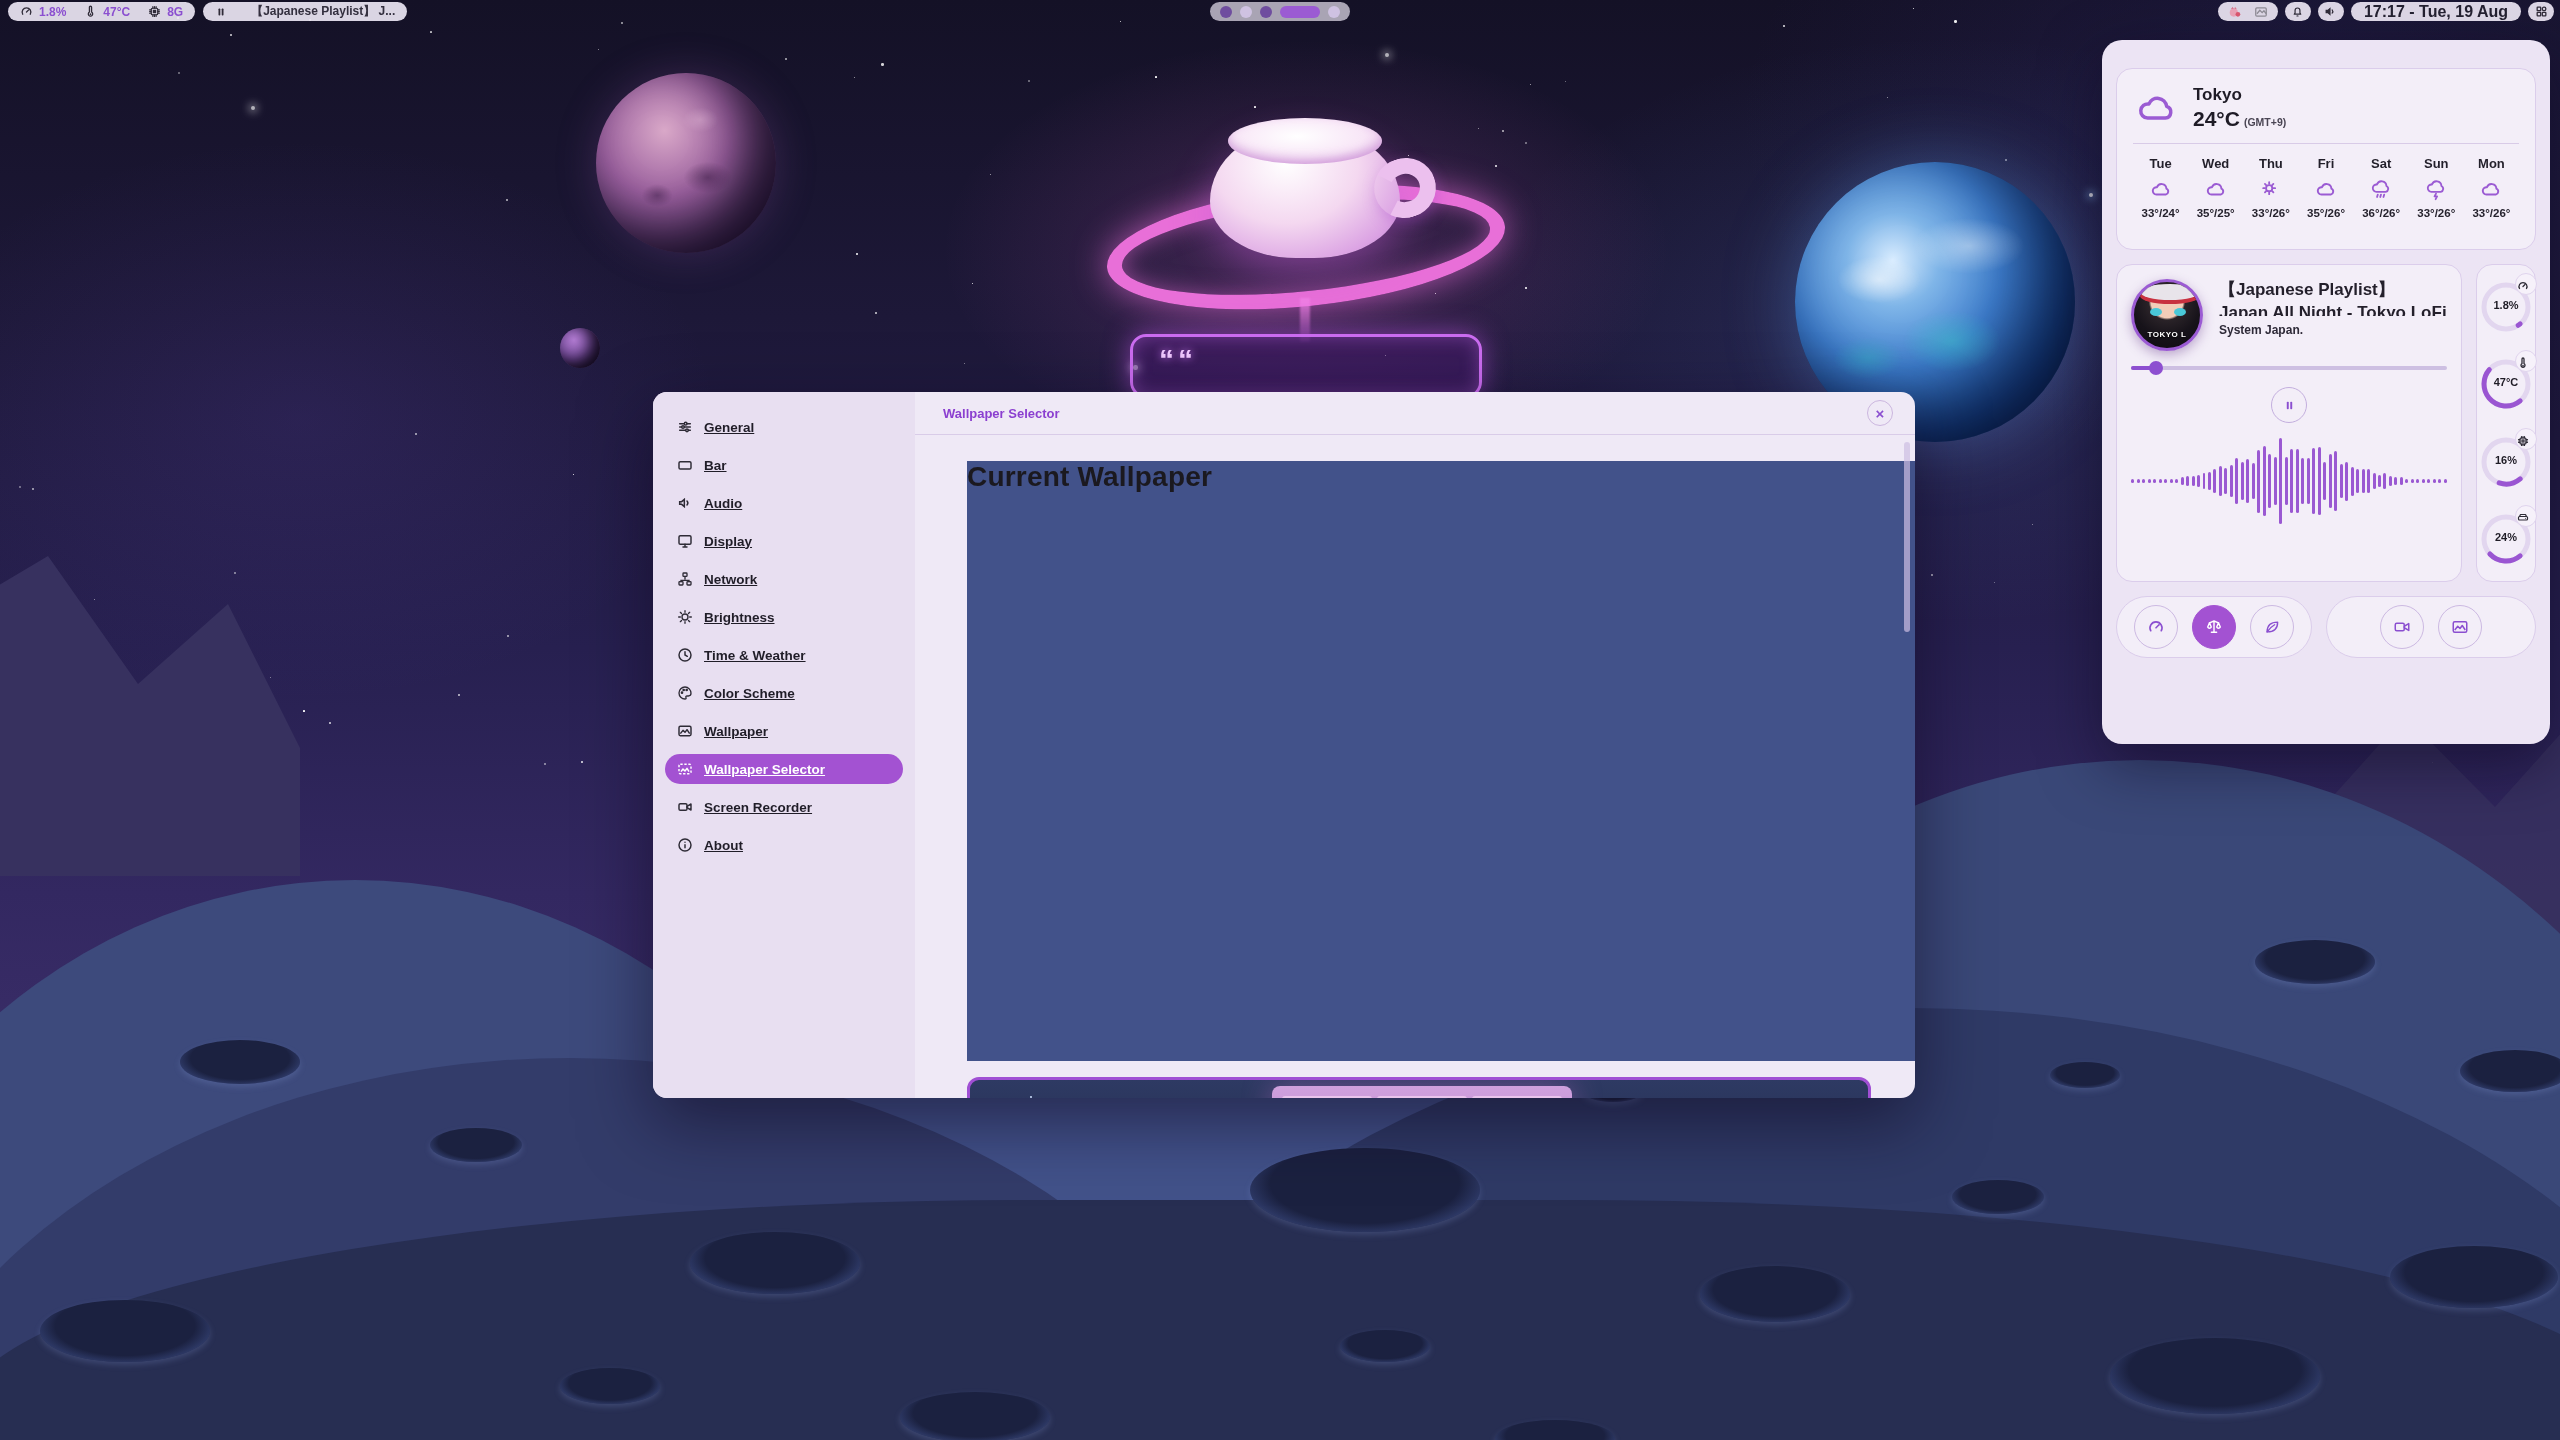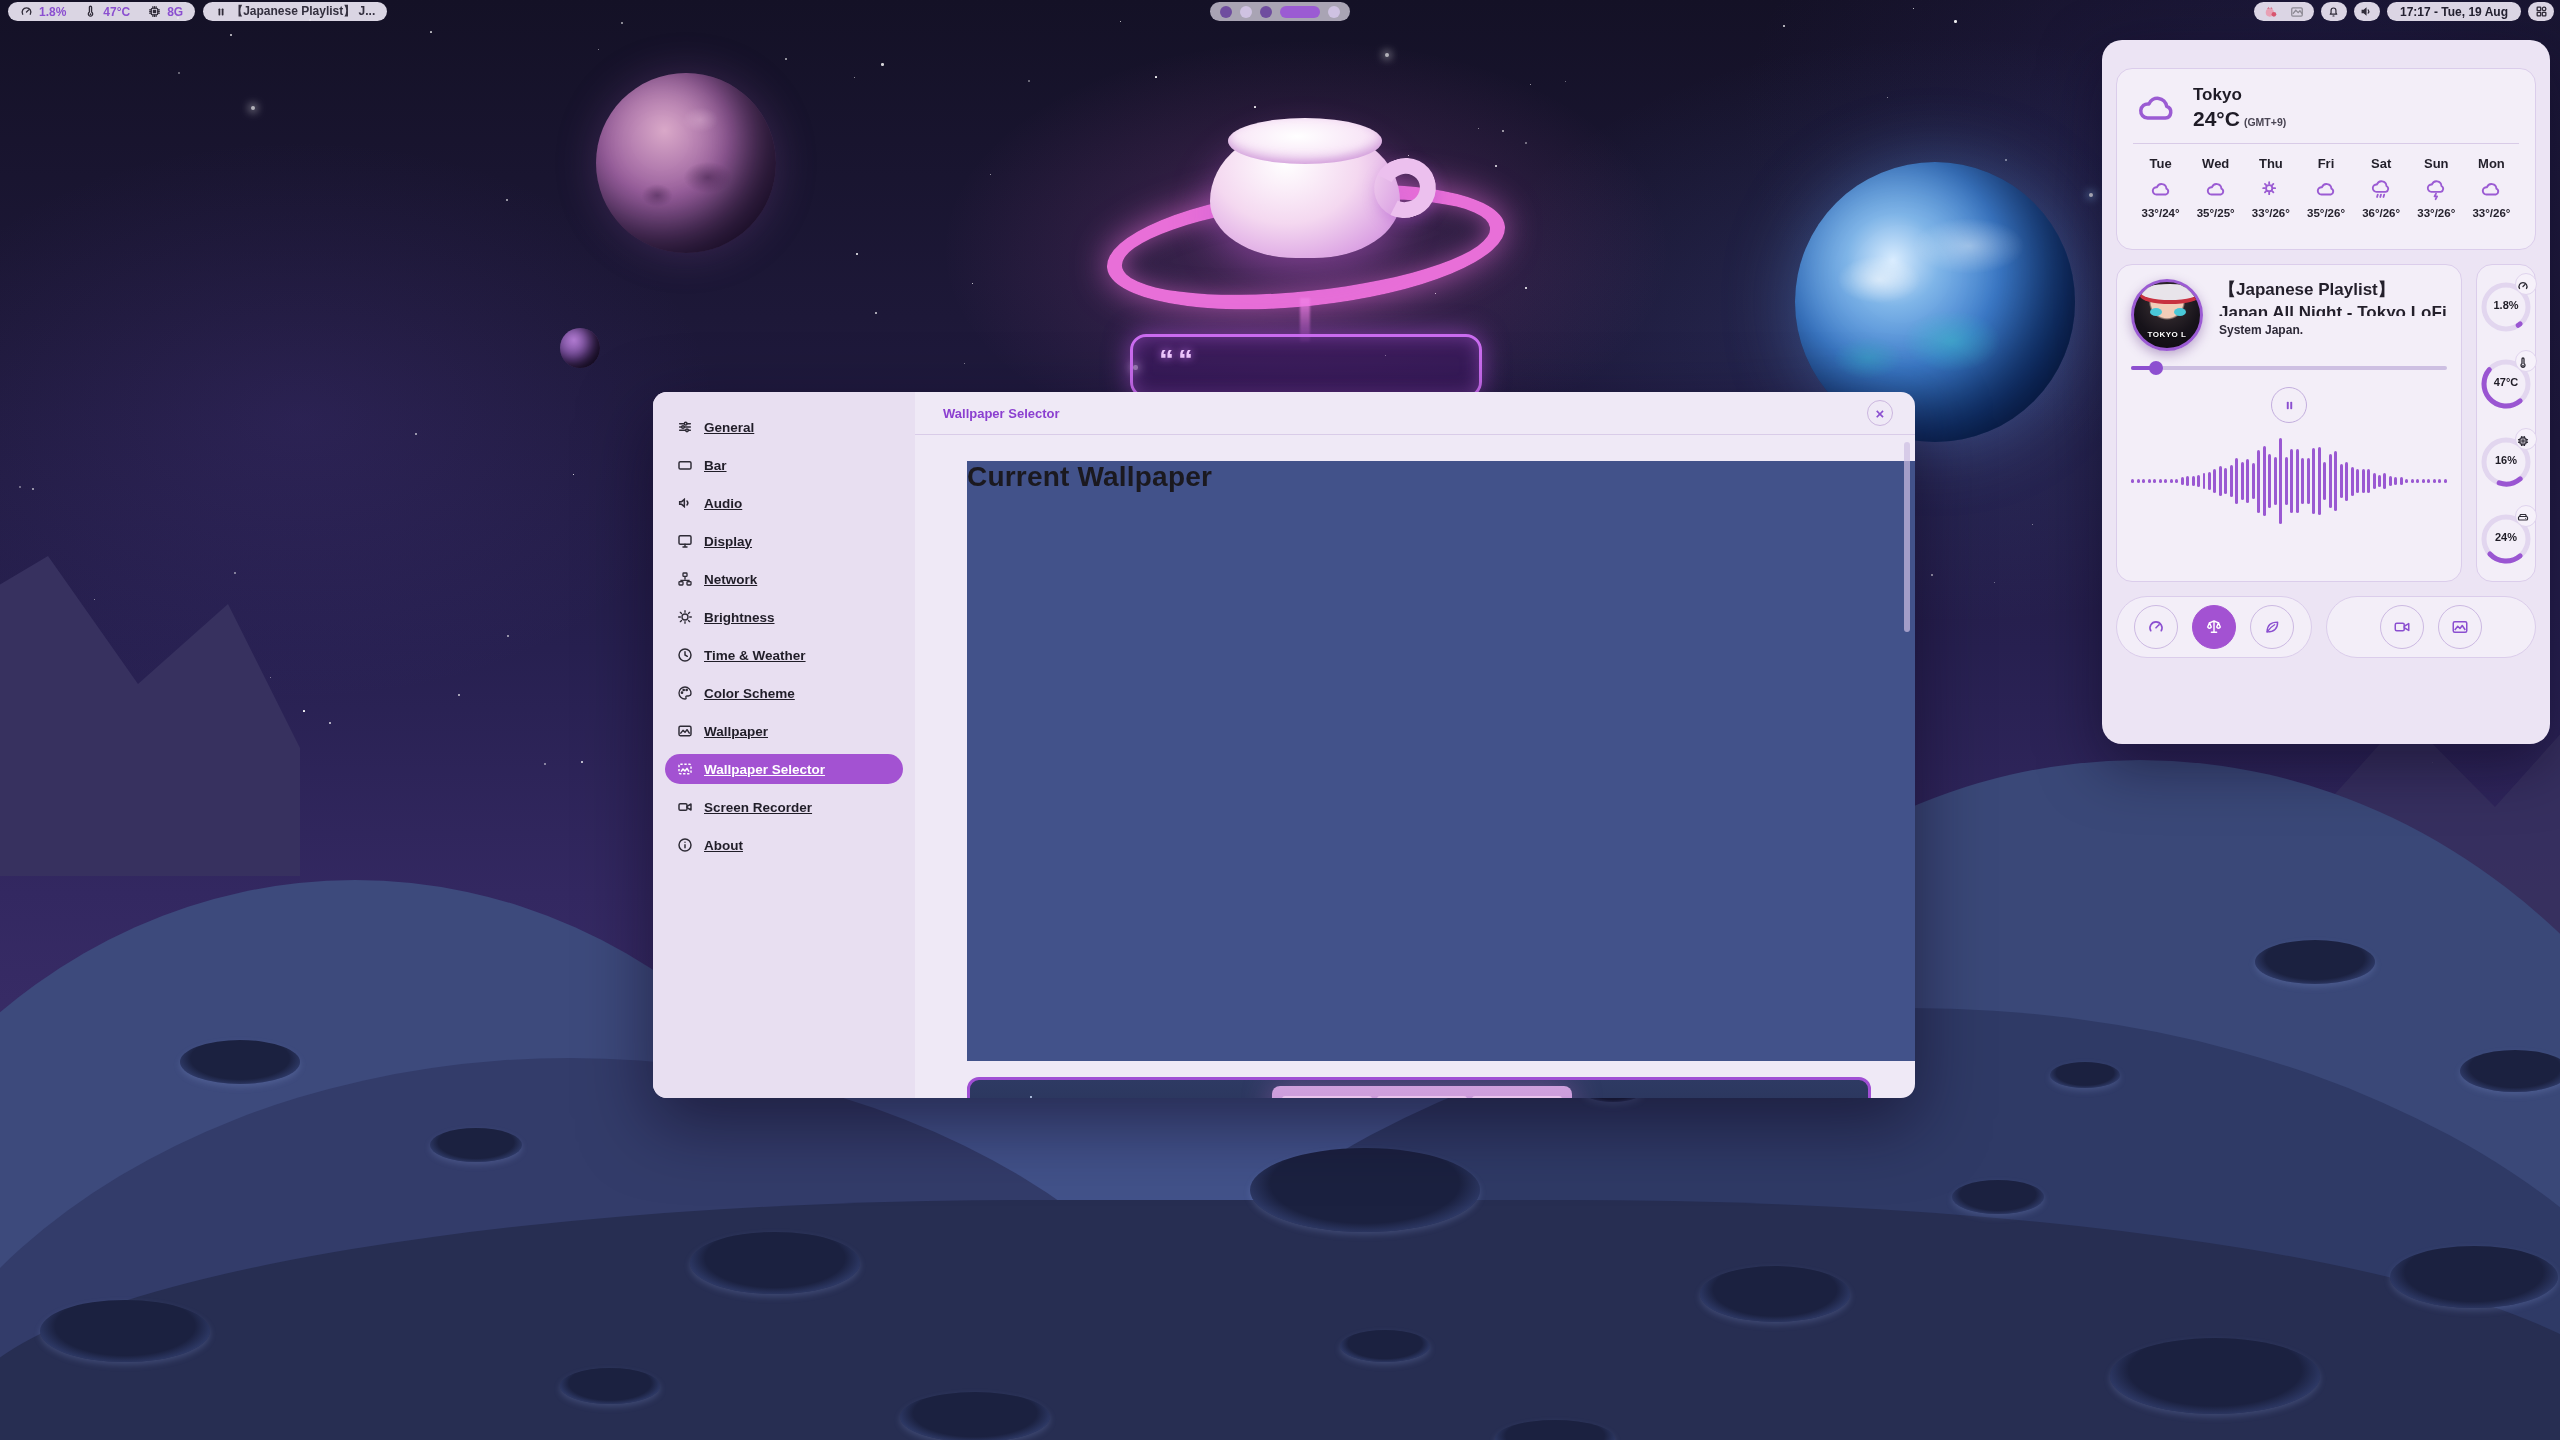--- a/index.html
+++ b/index.html
@@ -85,32 +85,32 @@
   .st { position:absolute; border-radius:50%; background:#fff; }
 
   
   .topbar { position:absolute; left:0; top:0; width:2560px; height:24px; z-index:40; }
   .pill { background:rgba(236,230,243,.92); border-radius:10px; height:19px; display:flex; align-items:center; }
   .tb-left { position:absolute; left:8px; top:2px; display:flex; gap:8px; }
   .stats-pill { padding:0 12px; gap:6px; }
   .stats-pill .sep { width:6px; }
   .stat-txt { font-size:12px; font-weight:700; color:#8b4fd0; }
   .tb-ic { color:#2f2b38; }
-  .media-pill { padding:0 12px; gap:4px; font-size:12px; font-weight:700; color:#332f3e; max-width:210px; }
+  .media-pill { padding:0 12px; gap:24px; font-size:12px; font-weight:700; color:#332f3e; max-width:210px; }
   .media-pill span { white-space:nowrap; overflow:hidden; text-overflow:ellipsis; }
   .tb-center { position:absolute; left:50%; top:2px; transform:translateX(-50%); padding:0 10px; gap:8px;
     background:rgba(232,226,241,.7); }
   .ws { border-radius:7px; }
   .ws.occupied { width:12px; height:12px; background:#6f4d9f; }
   .ws.empty { width:12px; height:12px; background:#cfc2e2; }
   .ws.active { width:40px; height:12px; background:#9b5bd3; }
   .tb-right { position:absolute; right:6px; top:2px; display:flex; gap:7px; align-items:center; }
   .tray-pill { padding:0 10px; gap:12px; }
   .icon-pill { width:26px; justify-content:center; color:#2f2b38; }
-  .clock-pill { padding:0 13px; font-size:12px; font-weight:700; color:#232030; }
+  .clock-pill { padding:0 13px; font-size:16px; font-weight:700; color:#232030; }
 
   
   .win { position:absolute; left:653px; top:392px; width:1262px; height:706px; border-radius:14px;
     background:#efe9f6; box-shadow:0 24px 70px rgba(12,6,30,.55); z-index:30; overflow:hidden; }
   .win-sidebar { position:absolute; left:0; top:0; width:262px; height:706px; background:#e8dff1; padding:20px 12px; }
   .sb-item { display:flex; align-items:center; gap:11px; height:30px; margin-bottom:8px; padding:0 12px;
     border-radius:15px; color:#201d28; cursor:default;text-decoration:underline; }
   .sb-item .sb-ic { color:#2e2b36; flex:0 0 auto; }
   .sb-item span { font-size:13.5px; font-weight:700; }
   .sb-item.selected { background:#a352d2; color:#fff; }

